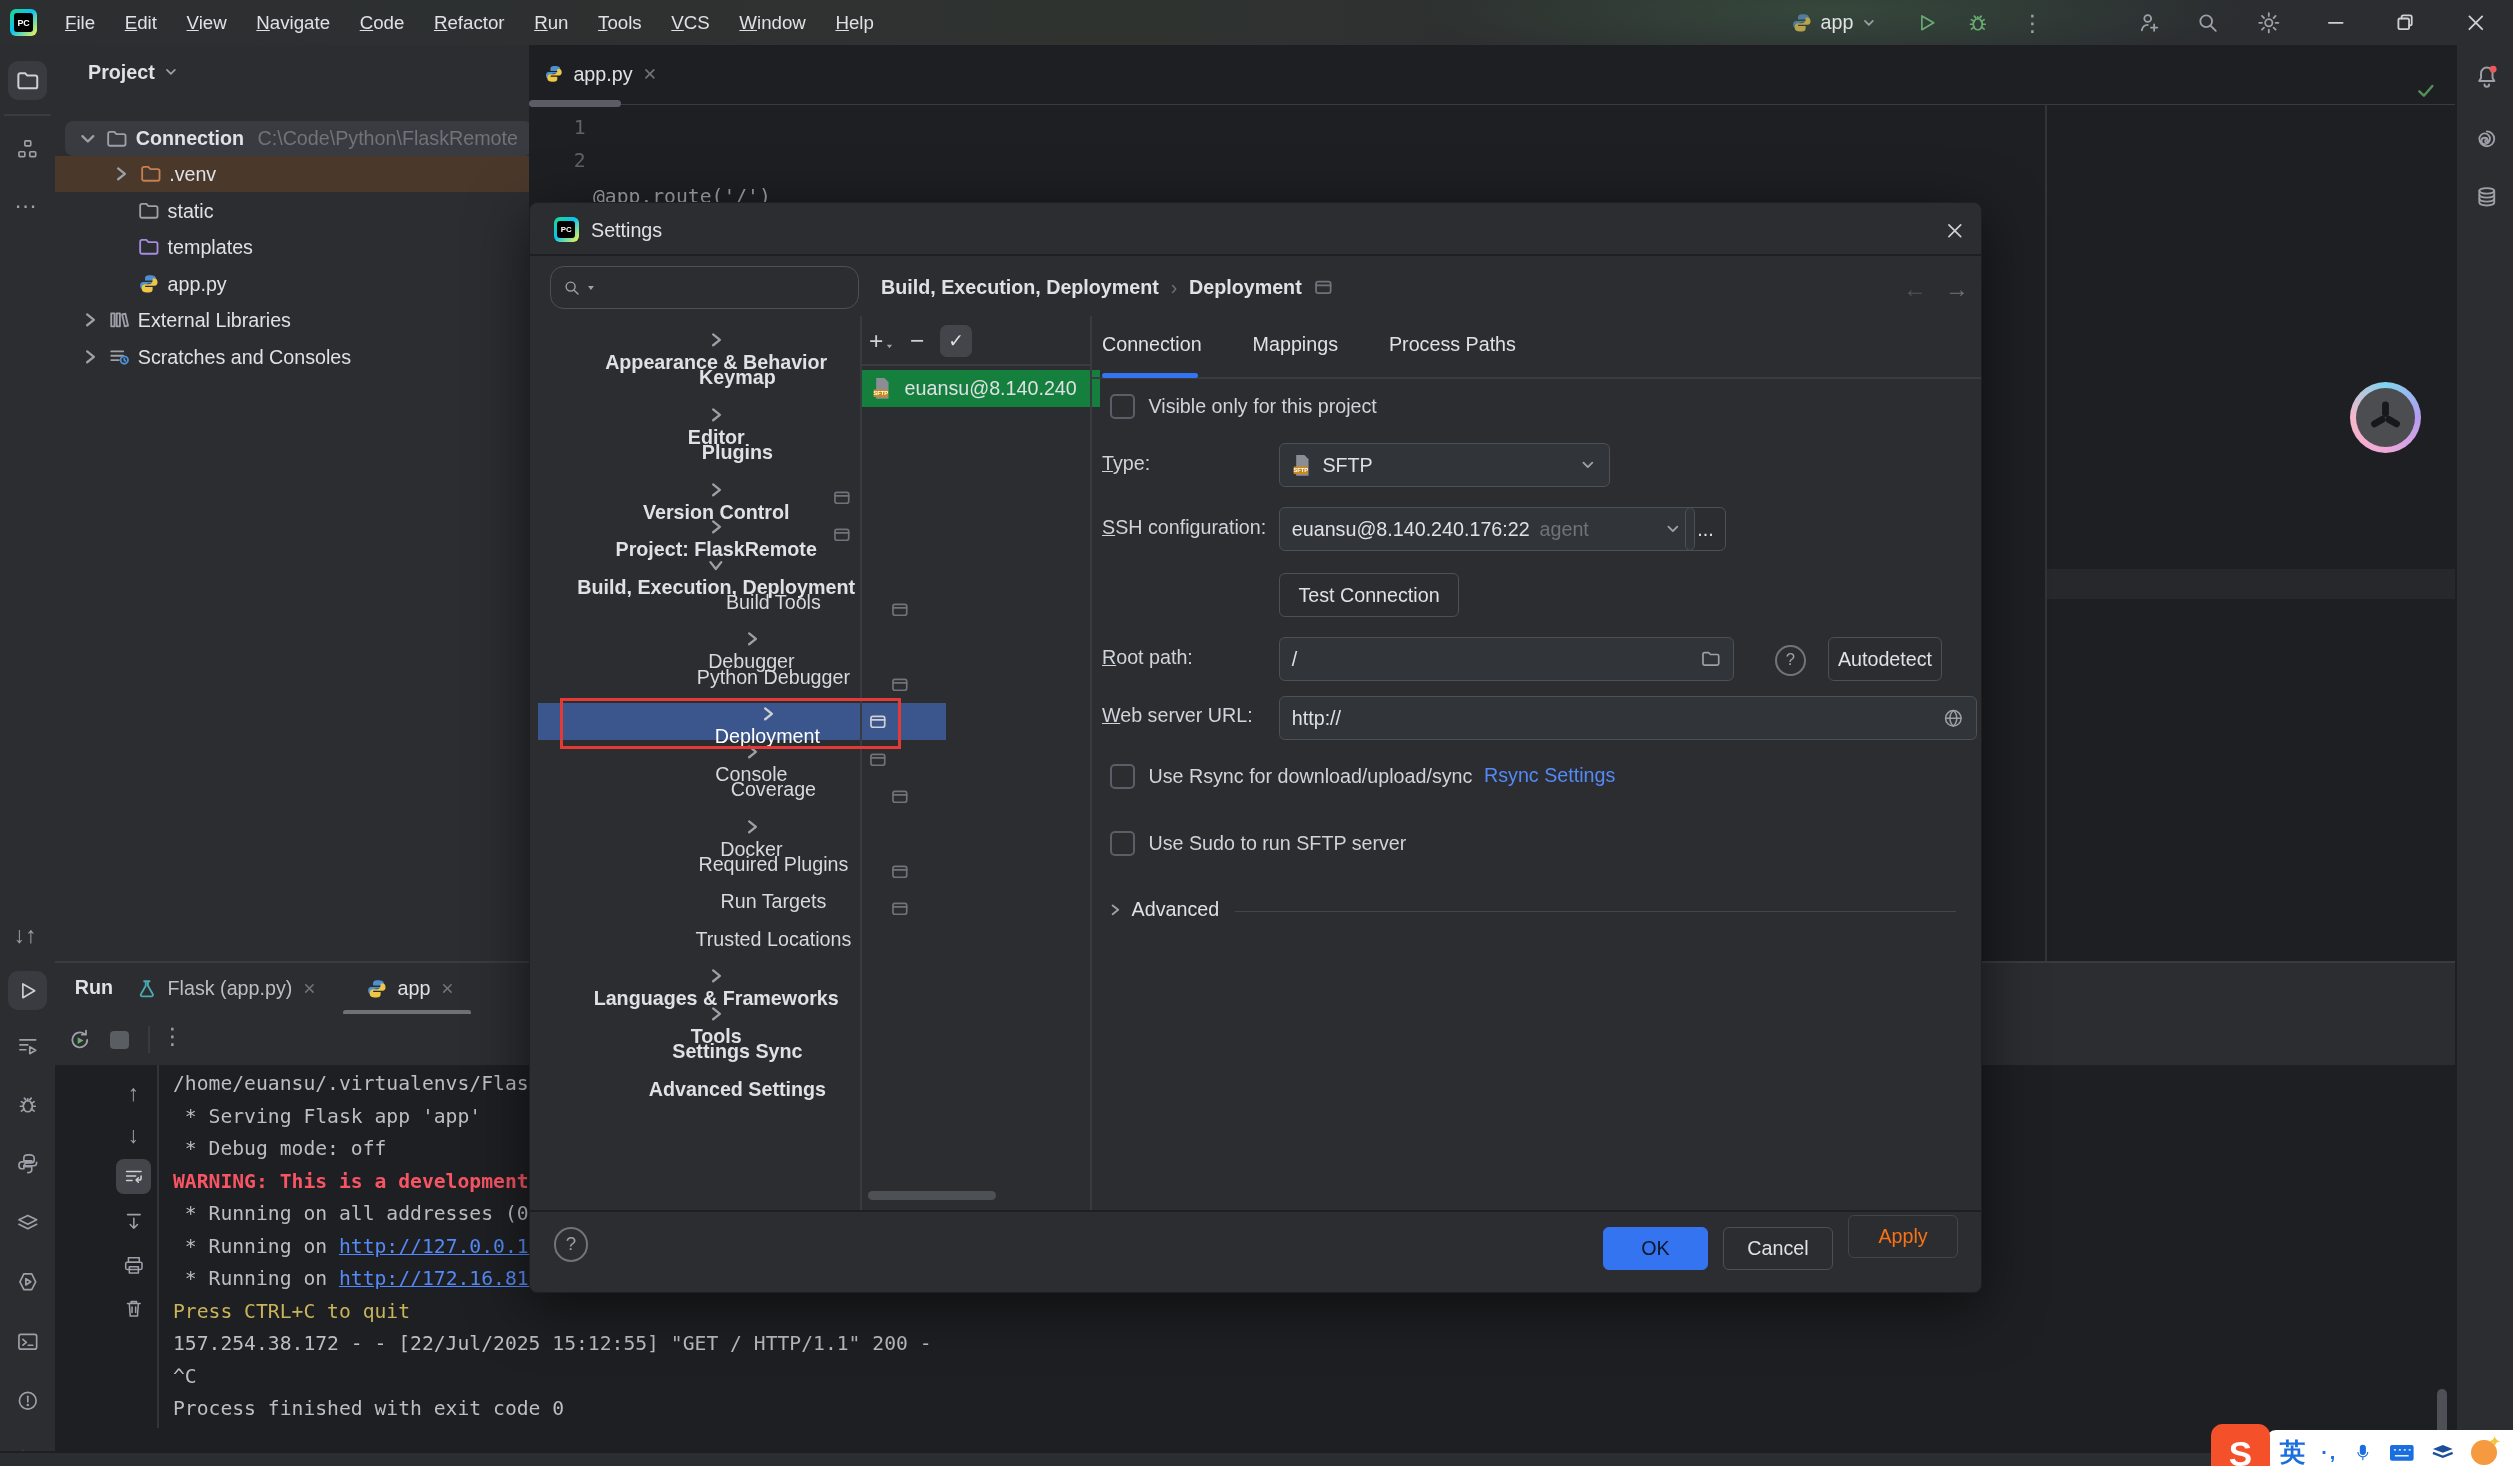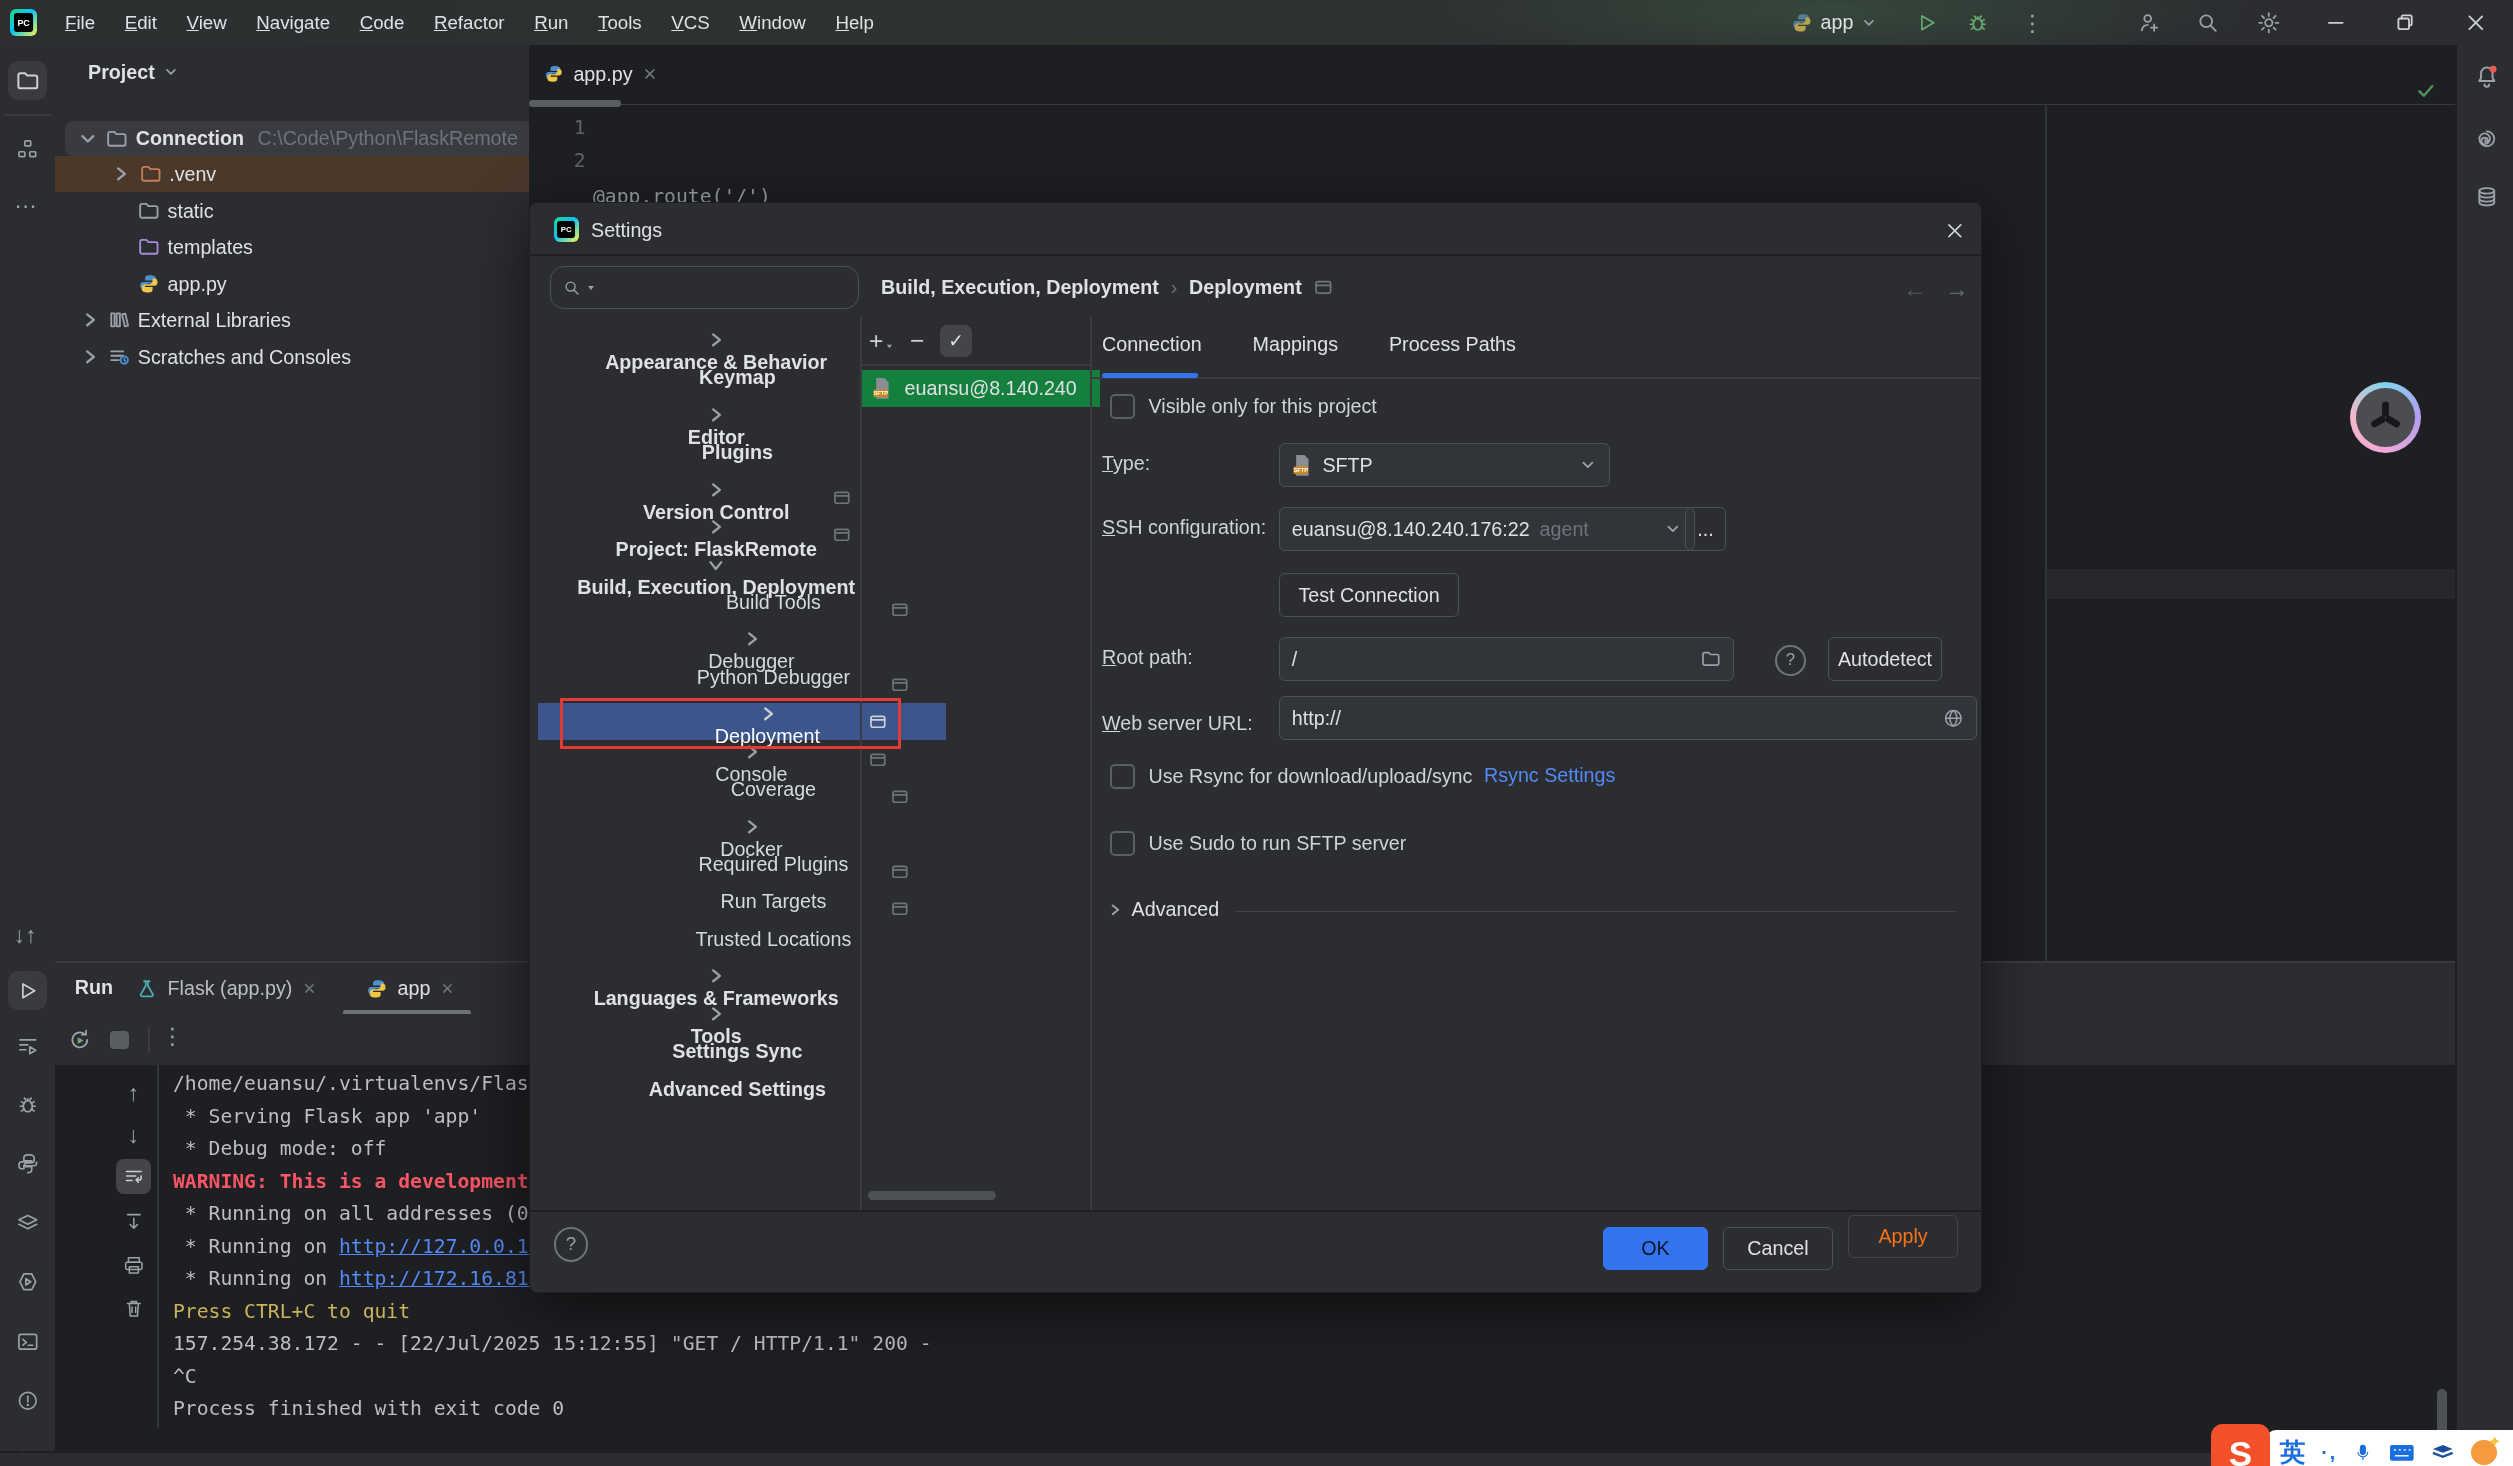--- a/index.html
+++ b/index.html
@@ -649,21 +649,21 @@
     <span class="abs flabel" style="left:572px;top:443px;">Root path:</span>
     <div class="abs input" style="left:749px;top:434px;width:429px;height:42px;padding:0 11.8px;">
       <span style="flex:1;">/</span>
       <svg width="19.7" height="19.7" viewBox="0 0 20 20" class="ic">
           <path d="M2 5.2c0-.9.7-1.6 1.6-1.6h4.1l1.9 2h6.8c.9 0 1.6.7 1.6 1.6v7.6c0 .9-.7 1.6-1.6 1.6H3.6c-.9 0-1.6-.7-1.6-1.6z"></path>
         </svg>
     </div>
     <div class="abs" style="left:1245px;top:442px;width:26.6px;height:26.6px;border:2px solid #6f737a;border-radius:50%;display:flex;align-items:center;justify-content:center;font-size:16.7px;color:#9da0a8;">?</div>
     <div class="abs btn" style="left:1298px;top:434px;width:112px;height:42px;">Autodetect</div>
 
-    <span class="abs flabel" style="left:572px;top:501px;margin-top:8px;">Web server URL:</span>
+    <span class="abs flabel" style="left:572px;top:501px;">Web server URL:</span>
     <div class="abs input" style="left:749px;top:493px;width:672px;height:42px;padding:0 11.8px;">
       <span style="flex:1;">http://</span>
       <svg width="20.7" height="20.7" viewBox="0 0 24 24" class="ic">
           <circle cx="12" cy="12" r="9"></circle>
           <path d="M3 12h18M12 3c2.8 2.6 4 5.6 4 9s-1.2 6.4-4 9c-2.8-2.6-4-5.6-4-9s1.2-6.4 4-9z"></path>
         </svg>
     </div>
 
     <div class="abs row" style="left:580px;top:561px;">
       <div class="cbx"></div>

